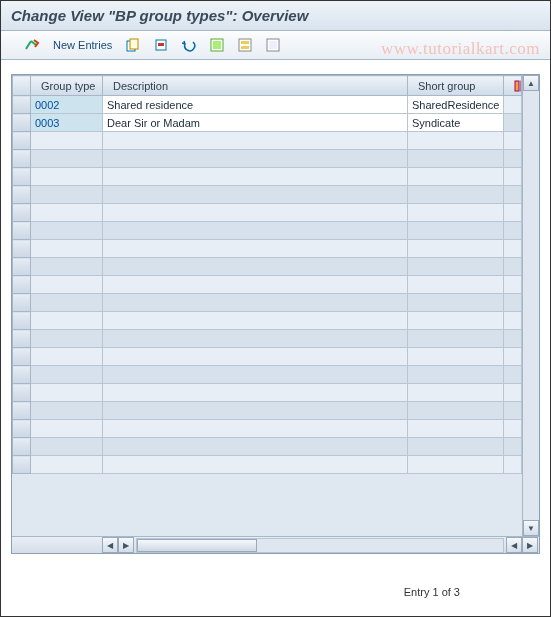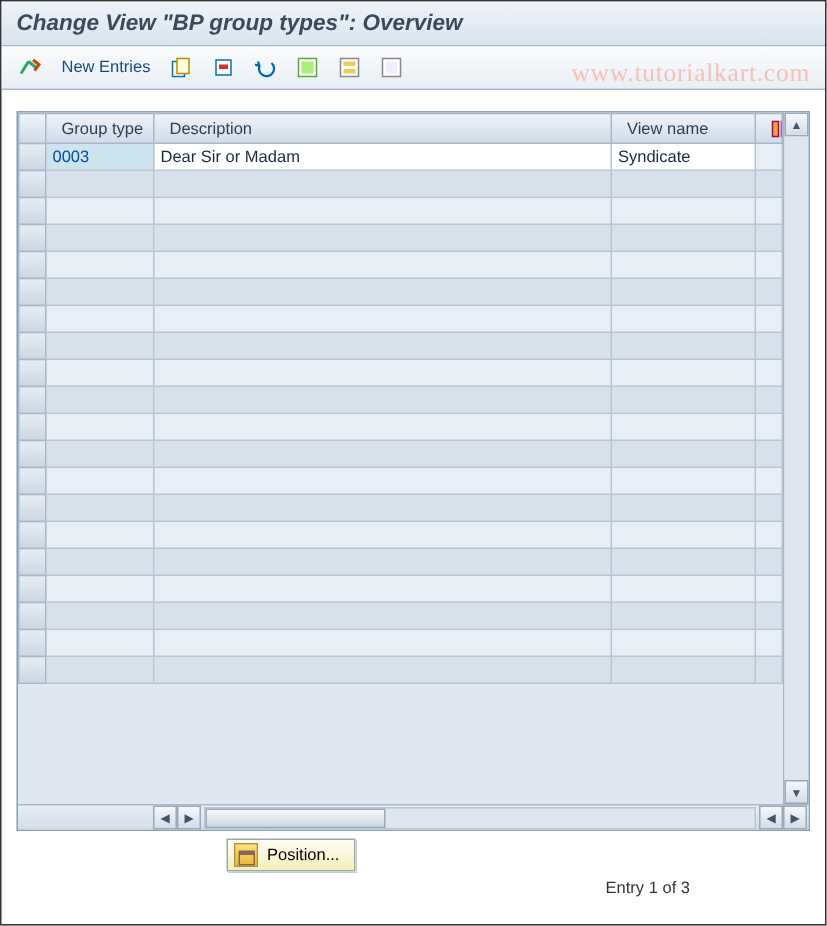--- a/index.html
+++ b/index.html
@@ -21,21 +21,21 @@
   }
   .title {
     font-size: 15px;
     font-weight: bold;
     font-style: italic;
     color: #3a4a5a;
   }
   .toolbar {
     background: linear-gradient(#fbfcfd,#e8eef5);
     border-bottom: 1px solid #a7b7c8;
-    padding: 4px 8px;
+    padding: 4px 20px;
     display: flex;
     align-items: center;
     gap: 6px;
     position: relative;
   }
   .tbtn {
     display: inline-flex;
     align-items: center;
     justify-content: center;
     width: 22px;
@@ -221,30 +221,37 @@
             <col style="width:72px">
             <col>
             <col style="width:96px">
             <col style="width:18px">
         </colgroup>
         <thead>
           <tr>
             <th></th>
             <th>Group type</th>
             <th>Description</th>
-            <th>View name</th>
+            <th>Short group</th>
             <th class="cfg-btn">
               <svg width="12" height="12">
                   <rect x="1" y="1" width="4" height="10" fill="#e8a836" stroke="#a06"></rect>
                   <rect x="7" y="1" width="4" height="10" fill="#e8a836" stroke="#a06"></rect>
                 </svg>
             </th>
           </tr>
         </thead>
         <tbody id="grid-body">
+            <tr>
+              <td class="rowhead"></td>
+              <td class="code">0002</td>
+              <td class="white">Shared residence</td>
+              <td class="white">SharedResidence</td>
+              <td class="cell"></td>
+            </tr>
             <tr>
               <td class="rowhead"></td>
               <td class="code">0003</td>
               <td class="white">Dear Sir or Madam</td>
               <td class="white">Syndicate</td>
               <td class="cell"></td>
             </tr>
             <tr>
               <td class="rowhead"></td>
               <td class="cell"></td>
@@ -394,18 +401,14 @@
         <div class="thumb"></div>
       </div>
     <div class="right-group">
       <div class="arrow">◀</div>
       <div class="arrow">▶</div>
     </div>
   </div>
 </div>
 
 <div class="footer">
-  <div class="pos-btn">
-    <span class="ico"></span>
-    <span>Position...</span>
-  </div>
   <span class="entry-label">Entry 1 of 3</span>
 </div>
 
 </body></html>

